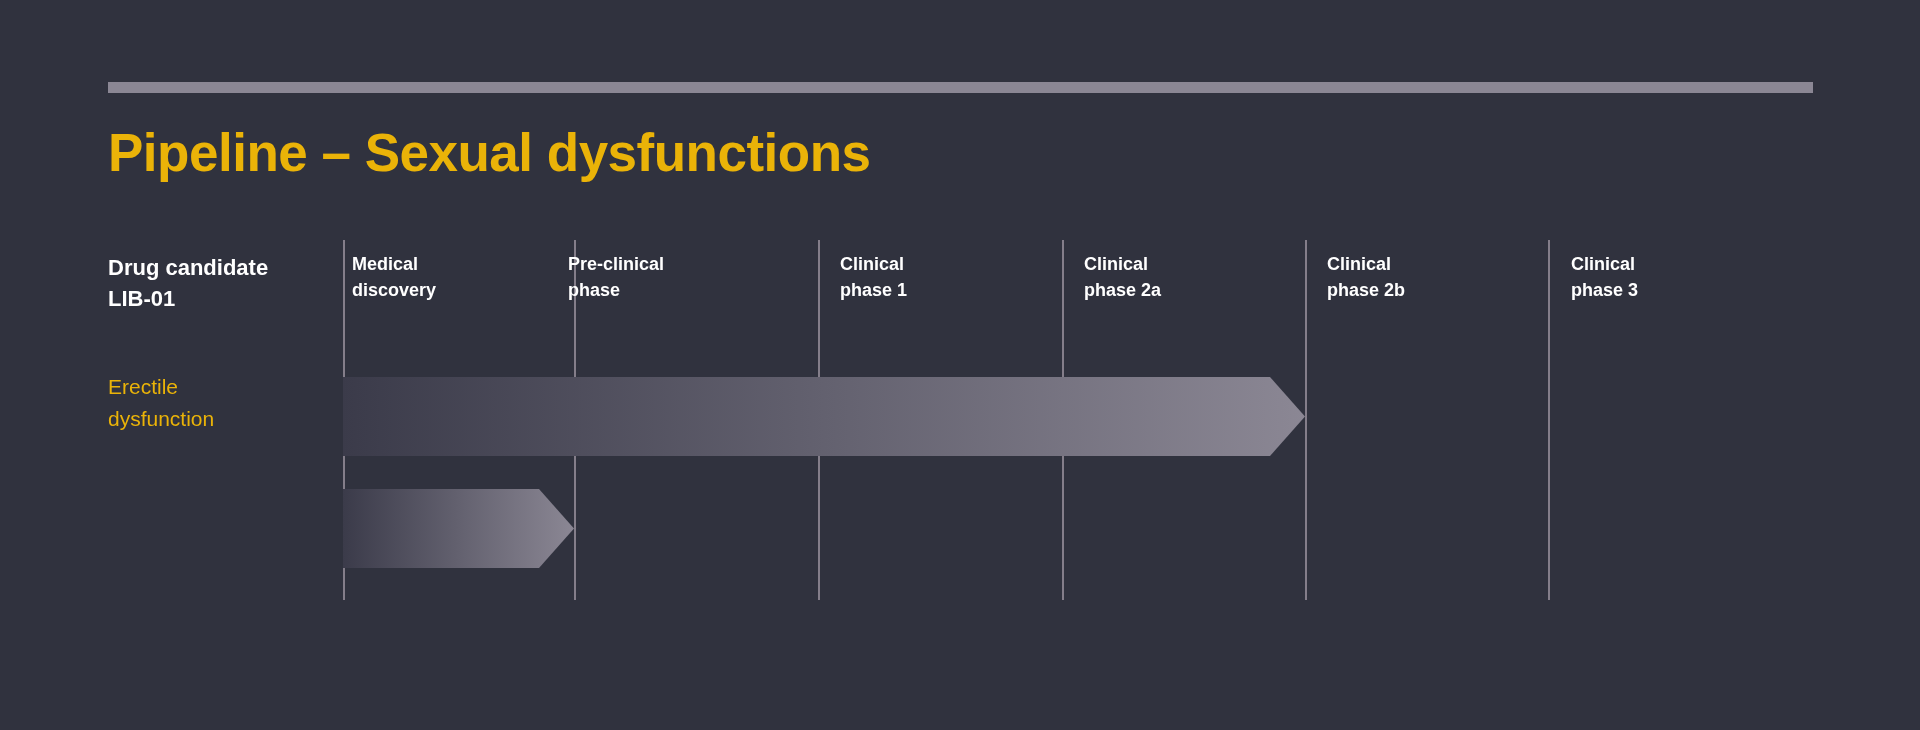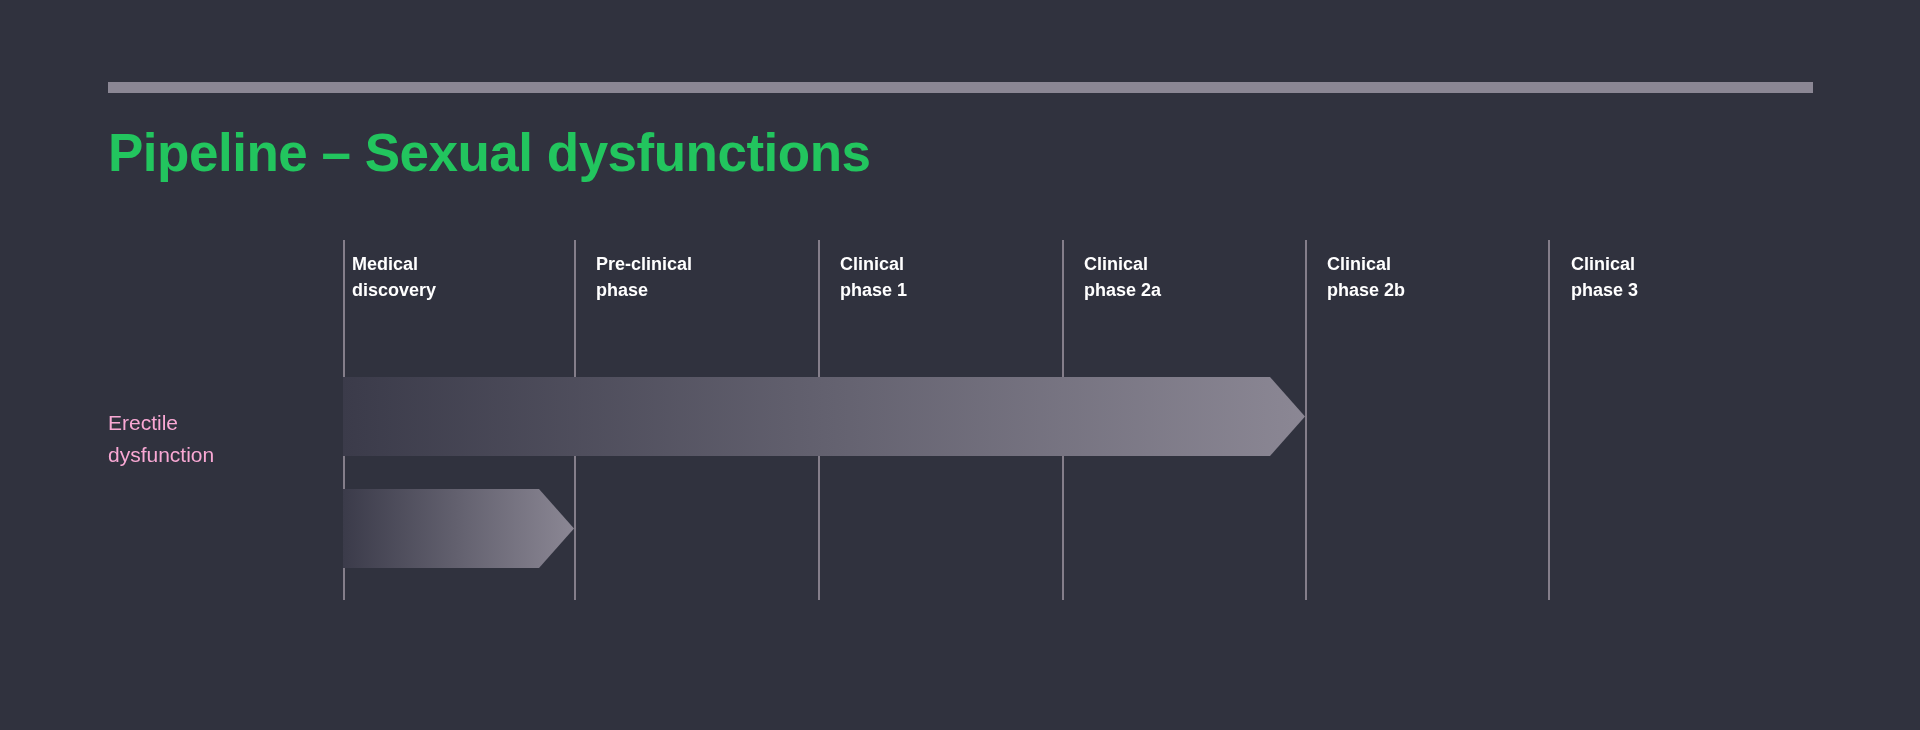--- a/index.html
+++ b/index.html
@@ -32,21 +32,21 @@
     background: #8b8794;
   }
 
   
   .slide-title {
     position: absolute;
     left: 108px;
     top: 126px;
     font-size: 53px;
     font-weight: bold;
-    color: #22c55e;
+    color: #eab308;
     letter-spacing: -0.5px;
     white-space: nowrap;
     line-height: 1;
   }
 
   
   .chart {
     position: absolute;
     left: 0;
     top: 0;
@@ -86,24 +86,23 @@
     line-height: 1.42;
     white-space: pre-line;
   }
 
   
   .row-label {
     position: absolute;
     left: 108px;
     font-size: 21px;
     font-weight: normal;
-    color: #f9a8d4;
+    color: #eab308;
     line-height: 1.5;
     white-space: pre-line;
-    margin-top: 36px;
   }
   .row-label.r0 { top: 371px; }
   .row-label.r1 { top: 486px; }
 
   
   .progress-arrow {
     position: absolute;
     left: 343px;
     height: 79px;
   }
@@ -127,24 +126,26 @@
 
   <div class="chart">
 
     <div class="divider" style="left:343px"></div>
     <div class="divider" style="left:574px"></div>
     <div class="divider" style="left:818px"></div>
     <div class="divider" style="left:1062px"></div>
     <div class="divider" style="left:1305px"></div>
     <div class="divider" style="left:1548px"></div>
 
+    <div class="row-axis-header">Drug candidate
+LIB-01</div>
 
     <div class="col-header" style="left:352px">Medical
 discovery</div>
-    <div class="col-header" style="left:596px">Pre-clinical
+    <div class="col-header" style="left:568px">Pre-clinical
 phase</div>
     <div class="col-header" style="left:840px">Clinical
 phase 1</div>
     <div class="col-header" style="left:1084px">Clinical
 phase 2a</div>
     <div class="col-header" style="left:1327px">Clinical
 phase 2b</div>
     <div class="col-header" style="left:1571px">Clinical
 phase 3</div>
 

